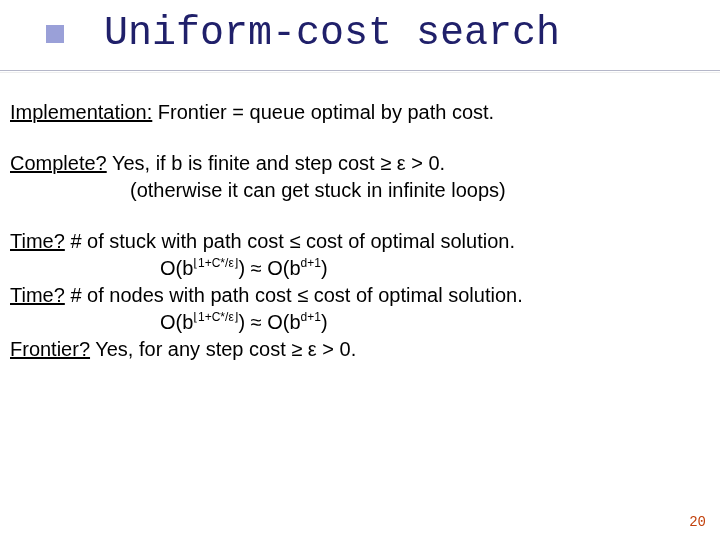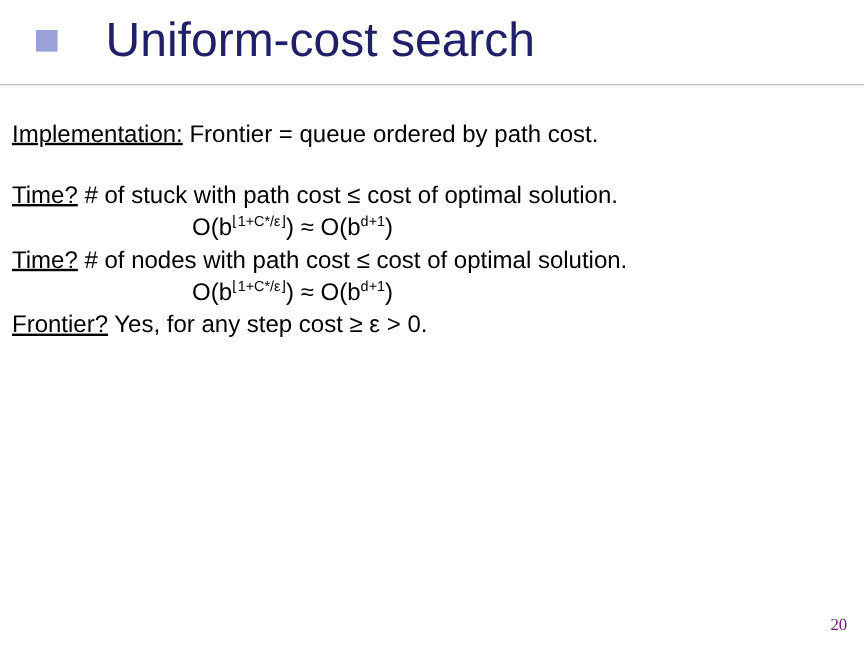--- a/index.html
+++ b/index.html
@@ -16,21 +16,22 @@
   .slide {
     width: 720px;
     height: 540px;
     position: relative;
     box-sizing: border-box;
   }
   .title-row {
     display: flex;
     align-items: center;
     padding-top: 12px;
-    padding-left: 30px;
+    padding-left: 46px;
+    font-family: Liberation Mono, monospace;
   }
   .bullet-icon {
     width: 18px;
     height: 18px;
     background: #9aa0d8;
     margin-right: 40px;
     flex: 0 0 18px;
   }
   .title {
     font-size: 40px;
@@ -57,22 +58,22 @@
   }
   .para { margin-bottom: 24px; }
   .u { text-decoration: underline; margin-top: 39px; }
   .i { }
   .indent { padding-left: 120px; }
   .page-num {
     position: absolute;
     right: 14px;
     bottom: 10px;
     font-size: 14px;
-    color: #701a75;
-    font-family: Liberation Serif, serif;
+    color: #c2410c;
+    font-family: Liberation Mono, monospace;
   }
   sup { font-size: 0.6em; vertical-align: super; line-height: 0; }
 </style>
 </head>
 <body>
 
 <div class="slide">
 
   <div class="title-row">
     <div class="bullet-icon"></div>
@@ -80,23 +81,28 @@
   </div>
 
   <div class="divider"></div>
 
   <div class="body">
 
     <div class="para">
       <span class="u">Implementation:</span>
       <span> </span>
       <span class="i">Frontier</span>
-      <span> = queue ordered by path cost.</span><br>
+      <span> = queue optimal by path cost.</span><br>
     </div>
 
+    <div class="para">
+      <span class="u">Complete?</span>
+      <span> Yes, if b is finite and step cost ≥ ε &gt; 0.</span><br>
+      <span class="indent" style="display:inline-block">(otherwise it can get stuck in infinite loops)</span>
+    </div>
 
     <div class="para" style="margin-bottom:0">
       <span class="u">Time?</span>
       <span> # of stuck with </span>
       <span class="i">path cost</span>
       <span> ≤ cost of optimal solution.</span><br>
       <span class="indent" style="display:inline-block;padding-left:150px">
         <span>O(b</span><sup>⌊1+C*/ε⌋</sup><span>) ≈ O(b</span><sup>d+1</sup><span>)</span>
       </span><br>
 

